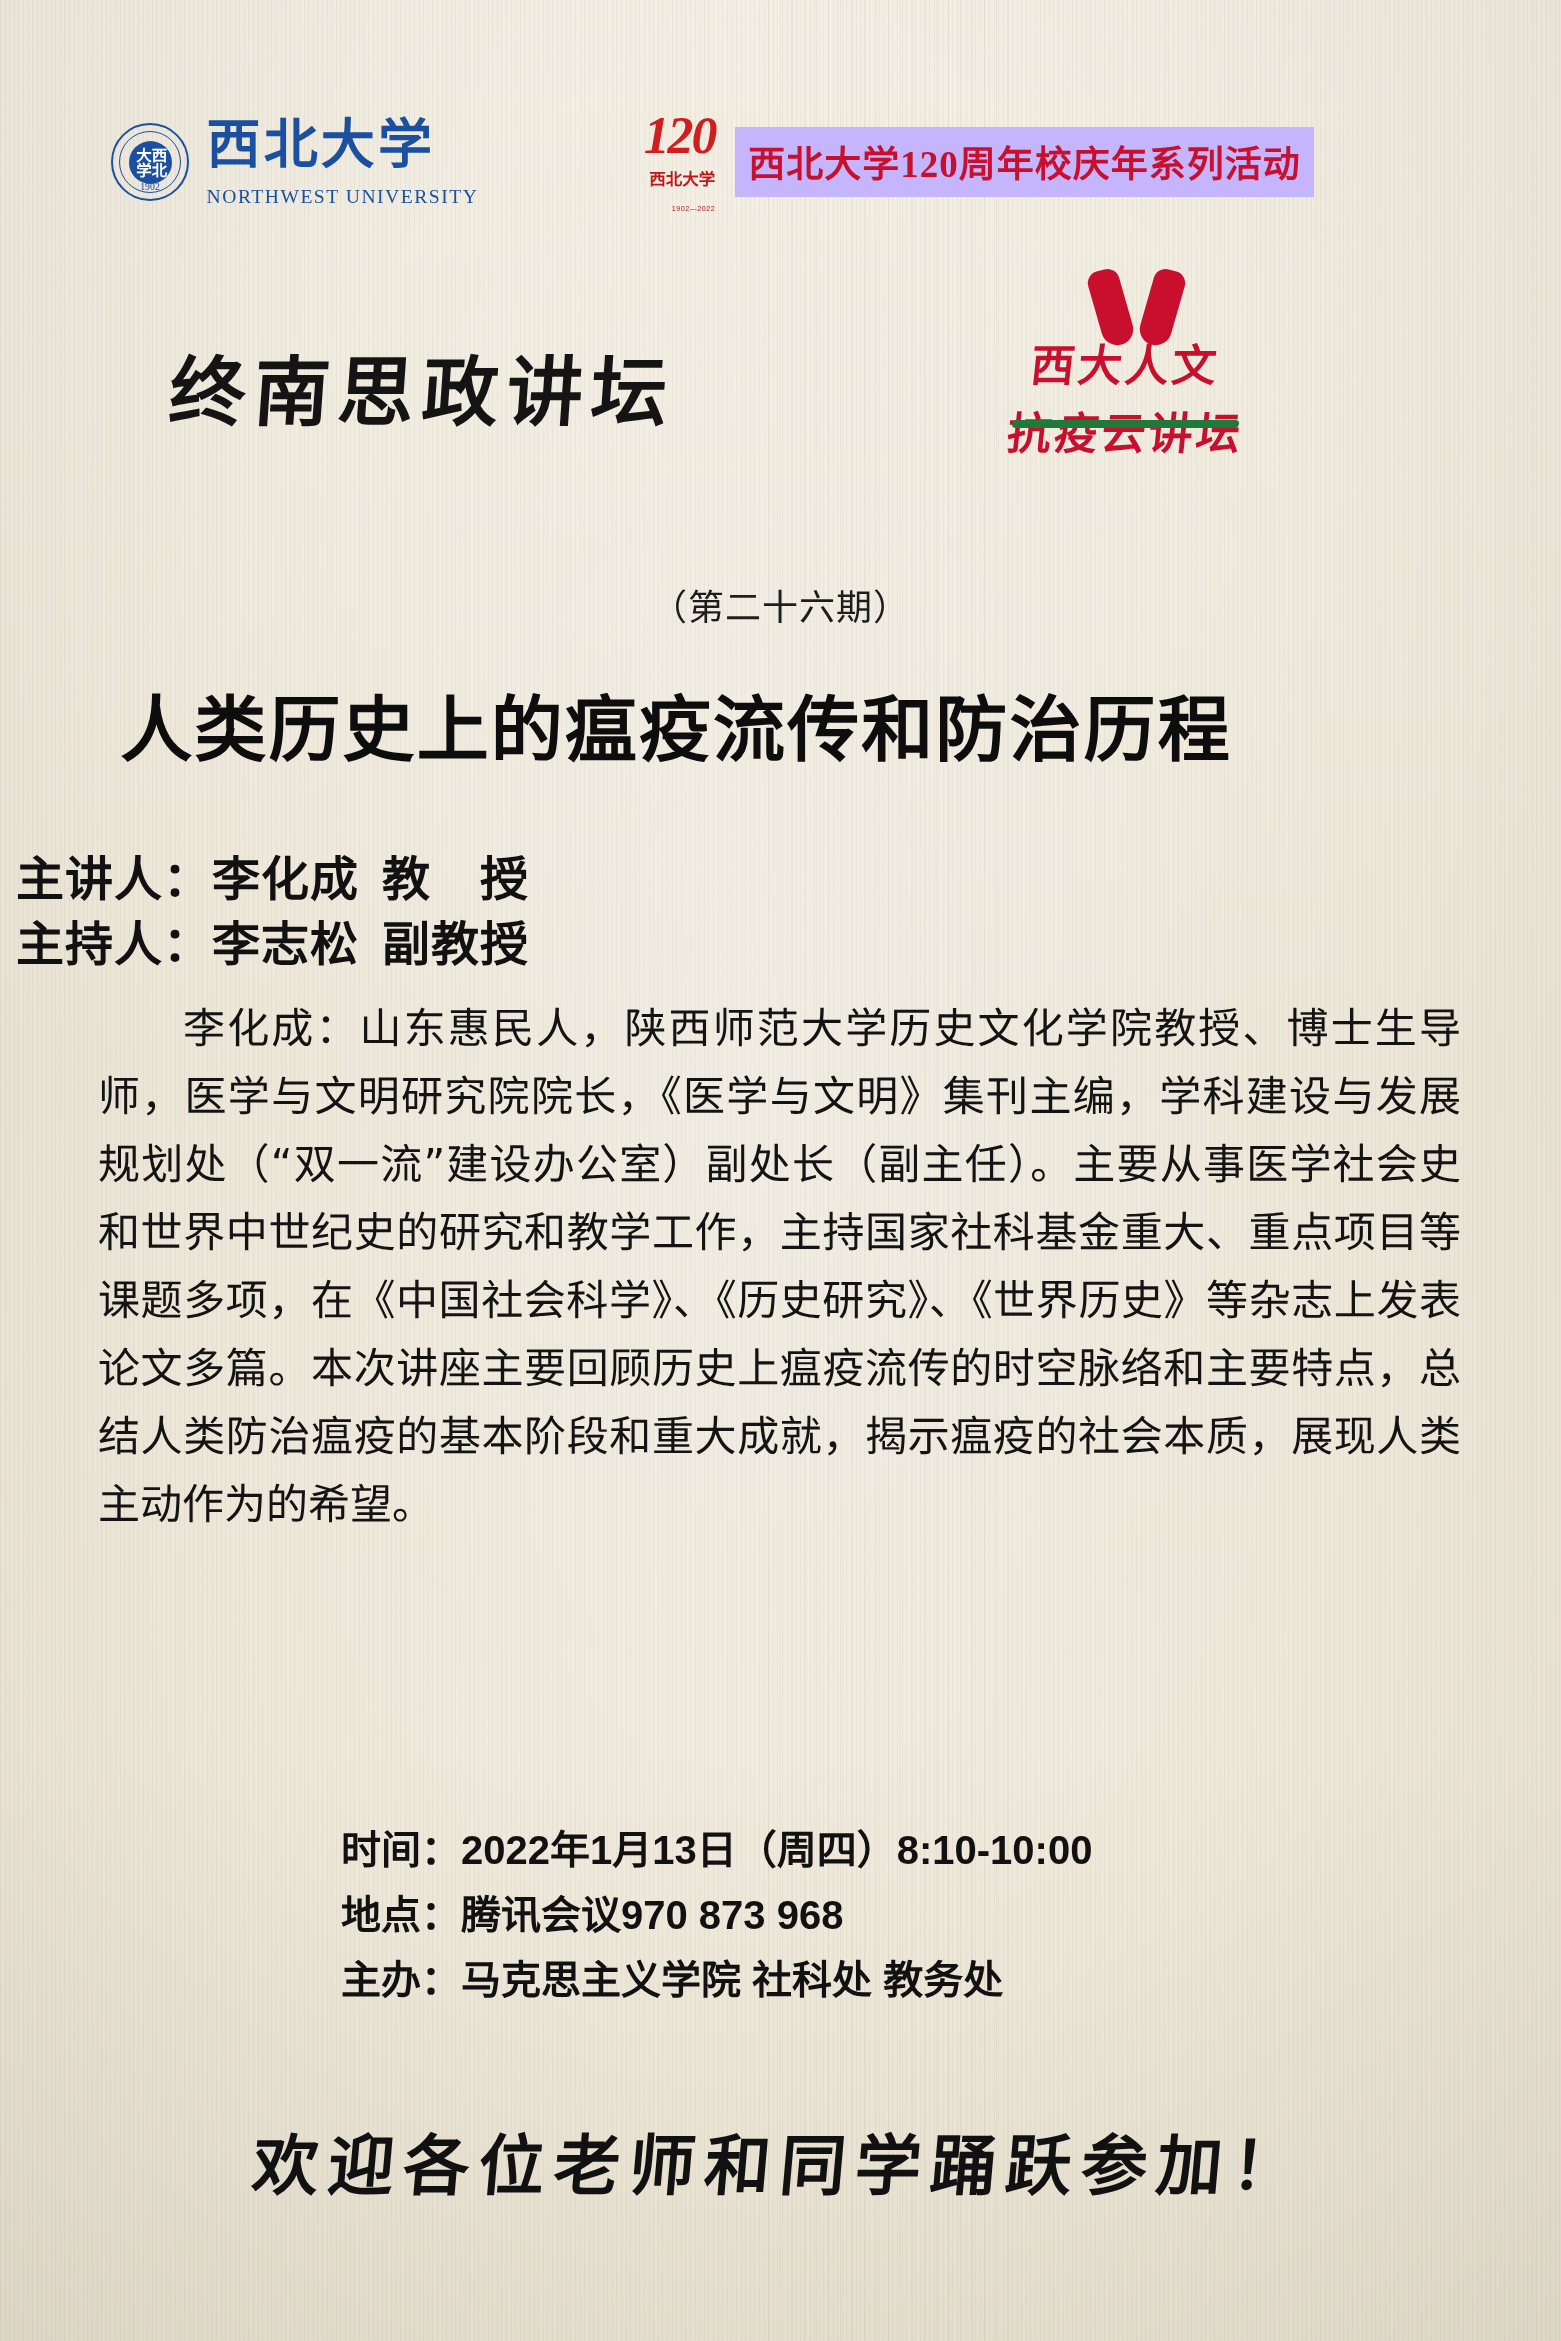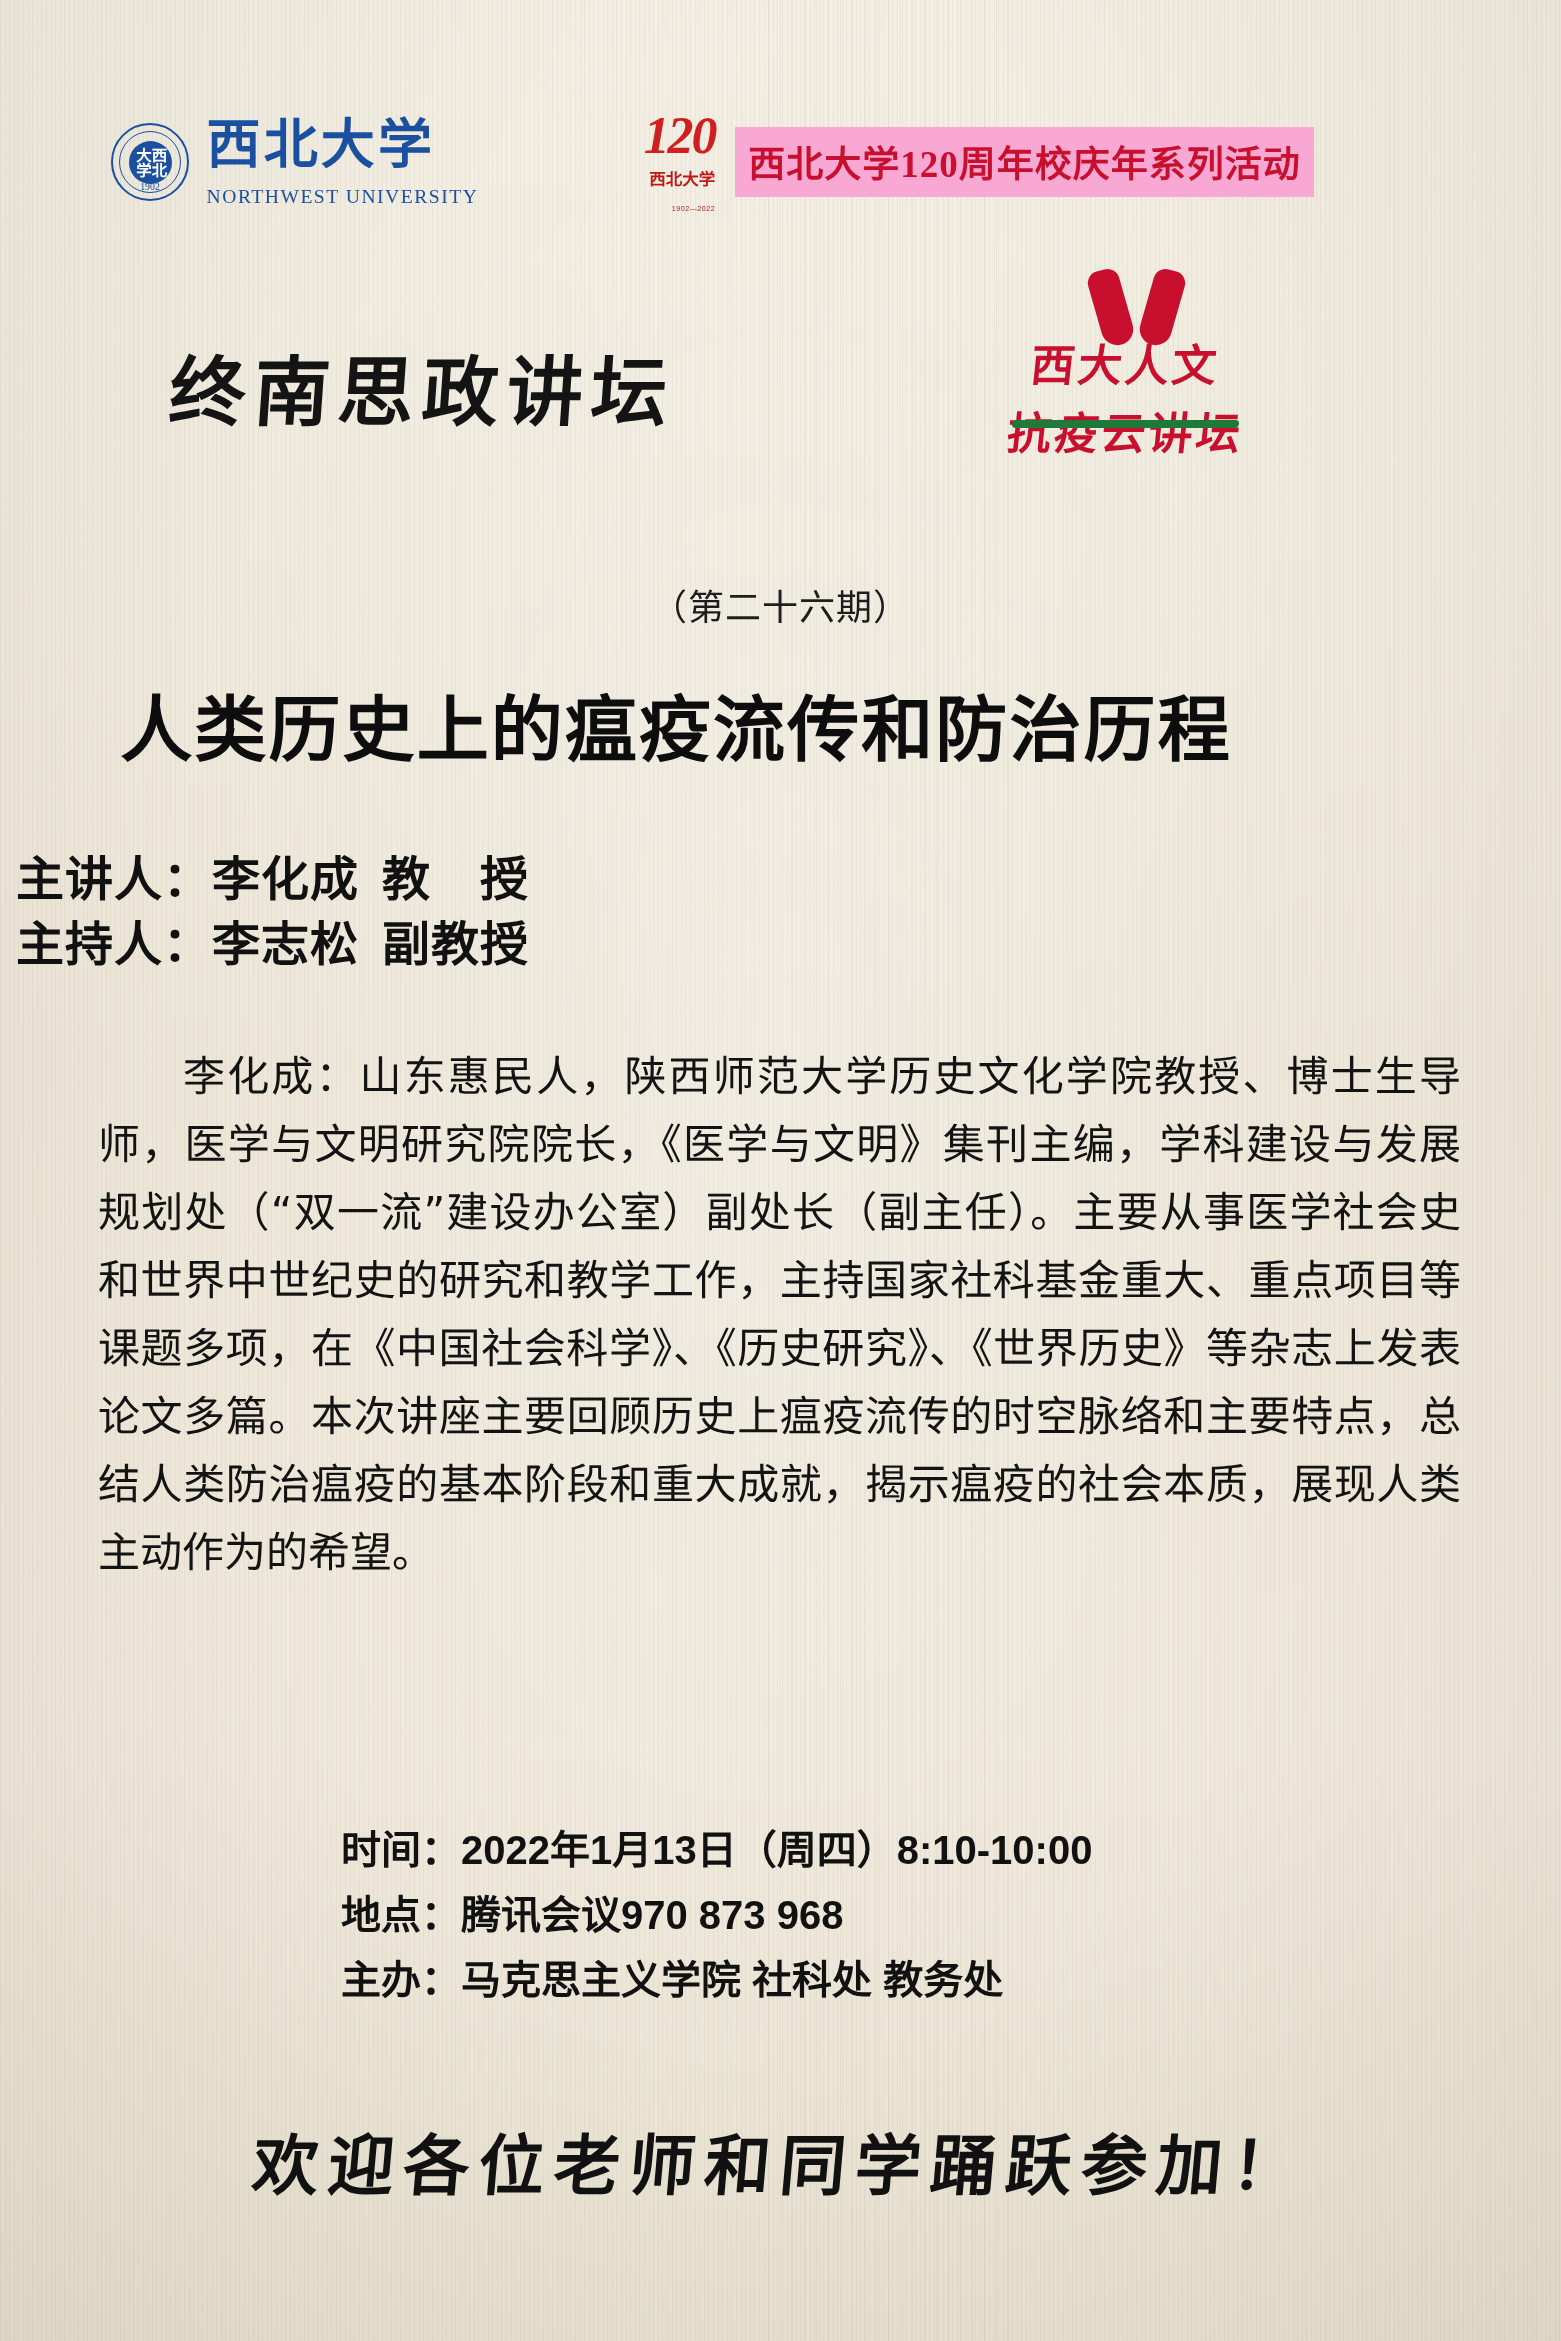--- a/index.html
+++ b/index.html
@@ -154,21 +154,21 @@
   }
   .anniv-sub2 {
     margin-top: 14px;
     font-size: 7.2px;
     color: #c01818;
     letter-spacing: 0.5px;
   }
 
   .anniv-banner {
     margin-left: 19.6px;
-    background: #f9a8d4;
+    background: #c4b5fd;
     padding: 7.2px 13.4px 9.3px 13.4px;
     display: flex;
     align-items: center;
   }
   .anniv-banner-text {
     font-family: "Liberation Serif", serif;
     font-size: 37px;
     font-weight: bold;
     color: #c8102e;
     letter-spacing: 1px;
@@ -284,21 +284,21 @@
     font-weight: bold;
     color: #111;
     line-height: 1.35;
     letter-spacing: 1px;
   }
   .speakers .gap { display: inline-block; width: 23px; }
 
   
   .bio {
     position: absolute;
-    top: 1043px;
+    top: 995px;
     left: 98px;
     width: 1363px;
     font-family: "DejaVu Sans", sans-serif;
     font-size: 42px;
     line-height: 1.62;
     color: #131313;
     text-align: justify;
     text-justify: inter-ideograph;
     text-indent: 85px;
   }

